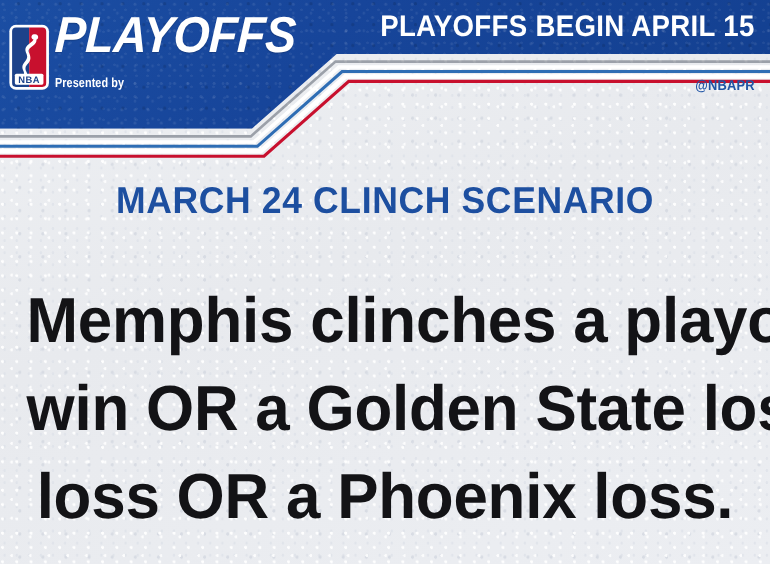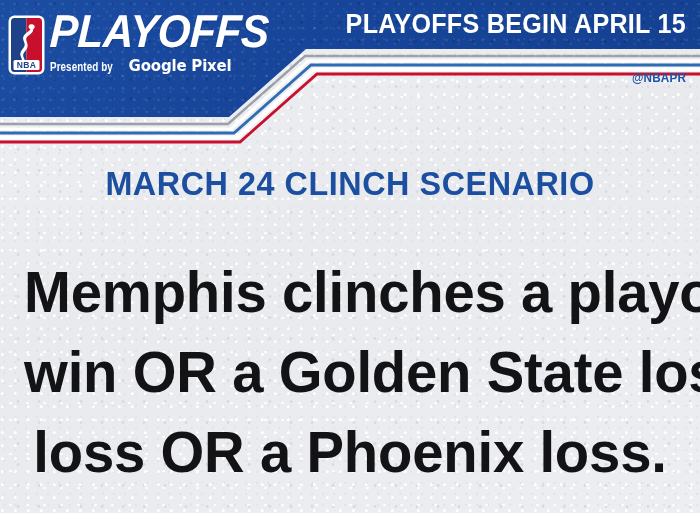--- a/index.html
+++ b/index.html
@@ -46,21 +46,21 @@
   .playoffs-word {
     font-family:"Liberation Sans Narrow","Liberation Sans", sans-serif;
     font-weight:bold; font-style:italic;
     font-size:46px; line-height:46px;
     color:#ffffff; letter-spacing:-0.5px;
     transform:scaleX(.92) skewX(-3deg); transform-origin:left center;
     white-space:nowrap;
     text-shadow:0 1px 1px rgba(0,0,0,.18);
   }
   .presented-row {
-    display:flex; align-items:baseline; margin-top:3px; white-space:nowrap;
+    display:flex; align-items:baseline; margin-top:14px; white-space:nowrap;
   }
   .presented-by {
     font-family:"Liberation Sans Narrow","Liberation Sans", sans-serif;
     font-weight:bold; font-size:12px; color:#ffffff;
     transform:scaleX(.82); transform-origin:left center; letter-spacing:.1px;
   }
   .google-pixel {
     font-family:"DejaVu Sans", sans-serif; font-weight:bold;
     font-size:15px; color:#ffffff; margin-left:2px; letter-spacing:-.2px;
   }
@@ -133,21 +133,20 @@
                c.4 -1.3 1.6 -2.2 2.7 -3 c1.6 -1.1 3.2 -2.3 4 -4.1 c.3 -.7 .4 -1.4 .3 -2.1
                c1 -.4 1.6 -1.4 1.6 -2.5 c0 -1.5 -1.3 -2.6 -2.9 -2.5 z" fill="#ffffff"></path>
       <rect x="5.5" y="45" width="26" height="10" rx="1.5" fill="#ffffff"></rect>
       <text x="18.5" y="53" text-anchor="middle" font-family="Liberation Sans, sans-serif" font-size="8.5" font-weight="bold" fill="#1D428A" letter-spacing="0.4">NBA</text>
     </svg>
 
     <div class="wordmark-wrap">
       <div class="playoffs-word">PLAYOFFS</div>
       <div class="presented-row">
         <span class="presented-by">Presented by</span>
-        <span class="google-pixel">Google Pixel</span>
       </div>
     </div>
   </div>
 
   <div class="begin-date">PLAYOFFS BEGIN APRIL 15</div>
 
   <div class="handle">@NBAPR</div>
 
   <div class="scenario-title">MARCH 24 CLINCH SCENARIO</div>
 

